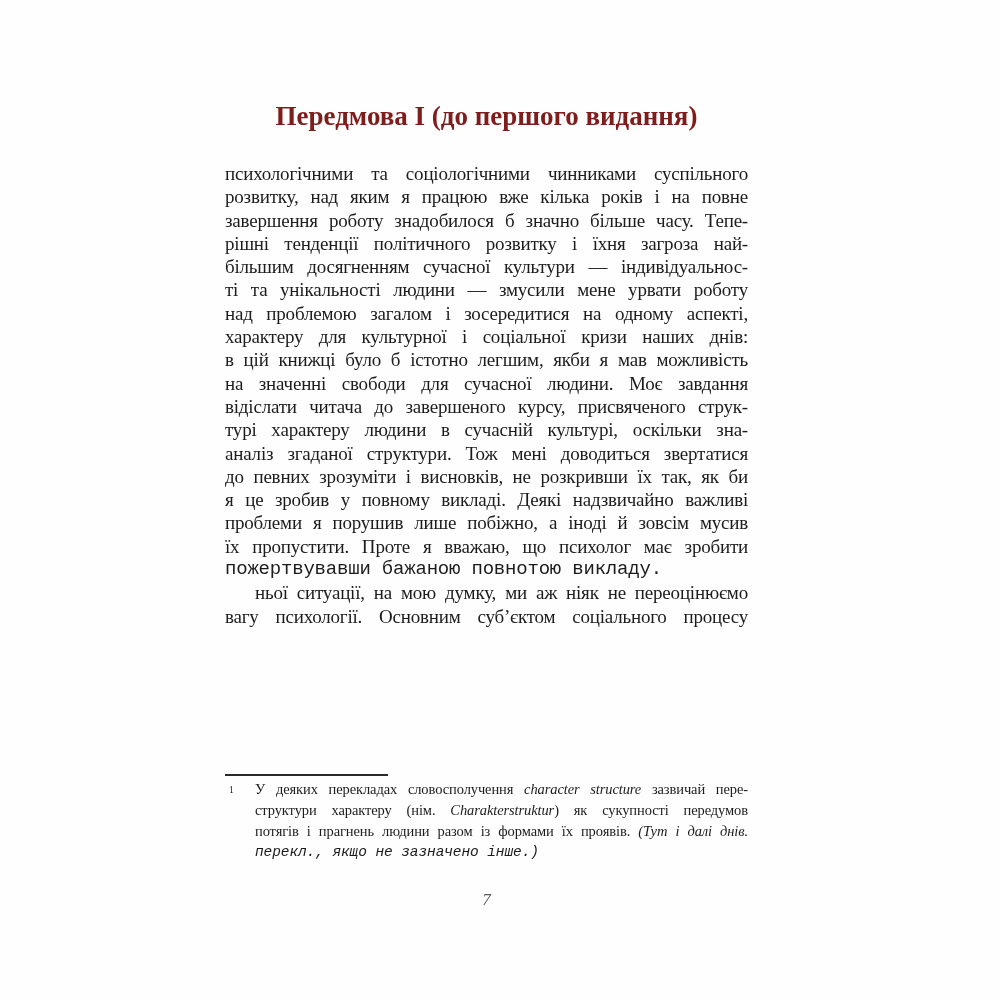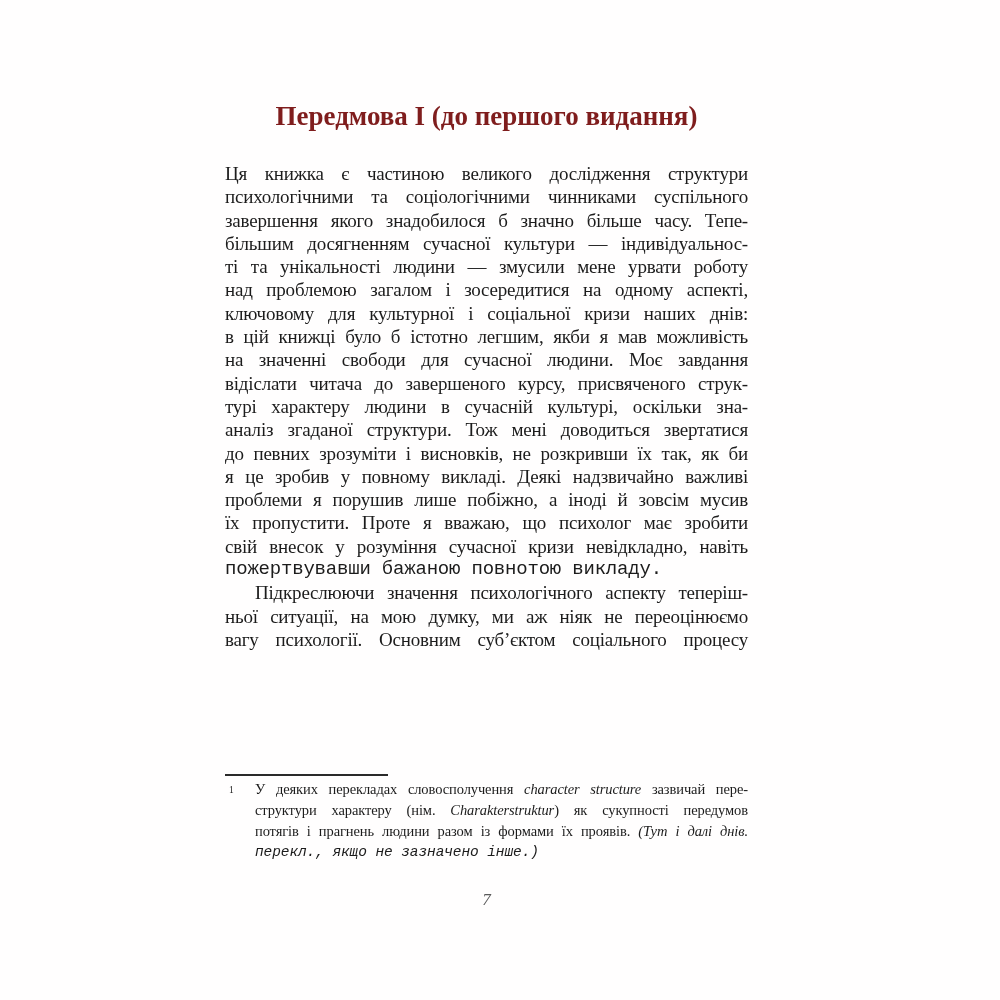--- a/index.html
+++ b/index.html
@@ -89,41 +89,40 @@
 </style>
 </head>
 <body>
 
 <div class="page">
 
   <h1 class="title">Передмова I (до першого видання)</h1>
 
   <div class="body-text">
       <div class="para">
-        <div class="tline"><span>Ця книжка є частиною великого дослідження структури</span></div>
         <div class="tline"><span>психологічними та соціологічними чинниками суспільного</span></div>
-        <div class="tline"><span>завершення якого знадобилося б значно більше часу. Тепе-</span></div>
+        <div class="tline"><span>розвитку, над яким я працюю вже кілька років і на повне</span></div>
+        <div class="tline"><span>завершення роботу знадобилося б значно більше часу. Тепе-</span></div>
+        <div class="tline"><span>рішні тенденції політичного розвитку і їхня загроза най-</span></div>
         <div class="tline"><span>більшим досягненням сучасної культури — індивідуальнос-</span></div>
         <div class="tline"><span>ті та унікальності людини — змусили мене урвати роботу</span></div>
         <div class="tline"><span>над проблемою загалом і зосередитися на одному аспекті,</span></div>
-        <div class="tline"><span>ключовому для культурної і соціальної кризи наших днів:</span></div>
+        <div class="tline"><span>характеру для культурної і соціальної кризи наших днів:</span></div>
         <div class="tline"><span>в цій книжці було б істотно легшим, якби я мав можливість</span></div>
         <div class="tline"><span>на значенні свободи для сучасної людини. Моє завдання</span></div>
         <div class="tline"><span>відіслати читача до завершеного курсу, присвяченого струк-</span></div>
         <div class="tline"><span>турі характеру людини в сучасній культурі, оскільки зна-</span></div>
         <div class="tline"><span>аналіз згаданої структури. Тож мені доводиться звертатися</span></div>
         <div class="tline"><span>до певних зрозуміти і висновків, не розкривши їх так, як би</span></div>
         <div class="tline"><span>я це зробив у повному викладі. Деякі надзвичайно важливі</span></div>
         <div class="tline"><span>проблеми я порушив лише побіжно, а іноді й зовсім мусив</span></div>
         <div class="tline"><span>їх пропустити. Проте я вважаю, що психолог має зробити</span></div>
-        <div class="tline"><span>свій внесок у розуміння сучасної кризи невідкладно, навіть</span></div>
         <div class="tline tline-end"><span>пожертвувавши бажаною повнотою викладу.</span></div>
       </div>
       <div class="para indent">
-        <div class="tline"><span>Підкреслюючи значення психологічного аспекту теперіш-</span></div>
         <div class="tline"><span>ньої ситуації, на мою думку, ми аж ніяк не переоцінюємо</span></div>
         <div class="tline"><span>вагу психології. Основним суб’єктом соціального процесу</span></div>
       </div>
     </div>
 
   <div class="footnote-sep"></div>
 
   <div class="footnote">
     <span class="fn-marker">1</span>
     <div class="fn-lines">

